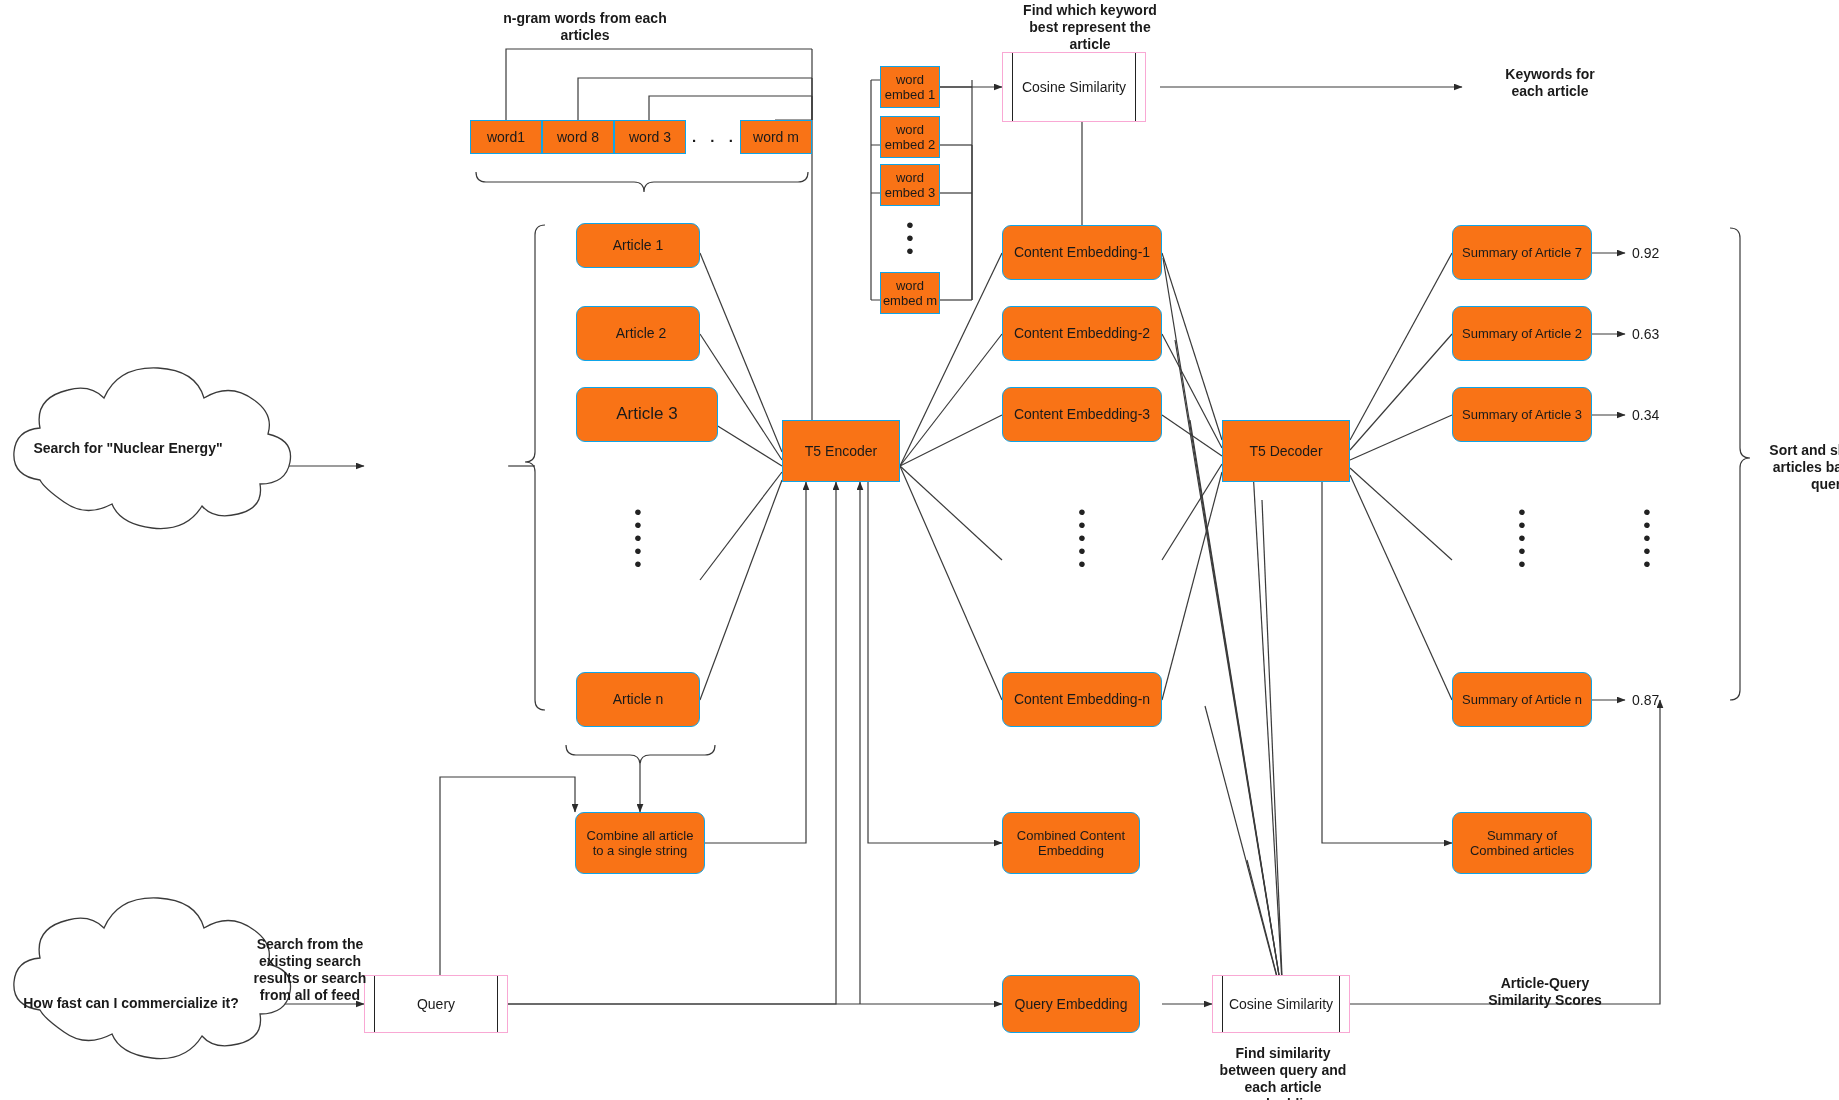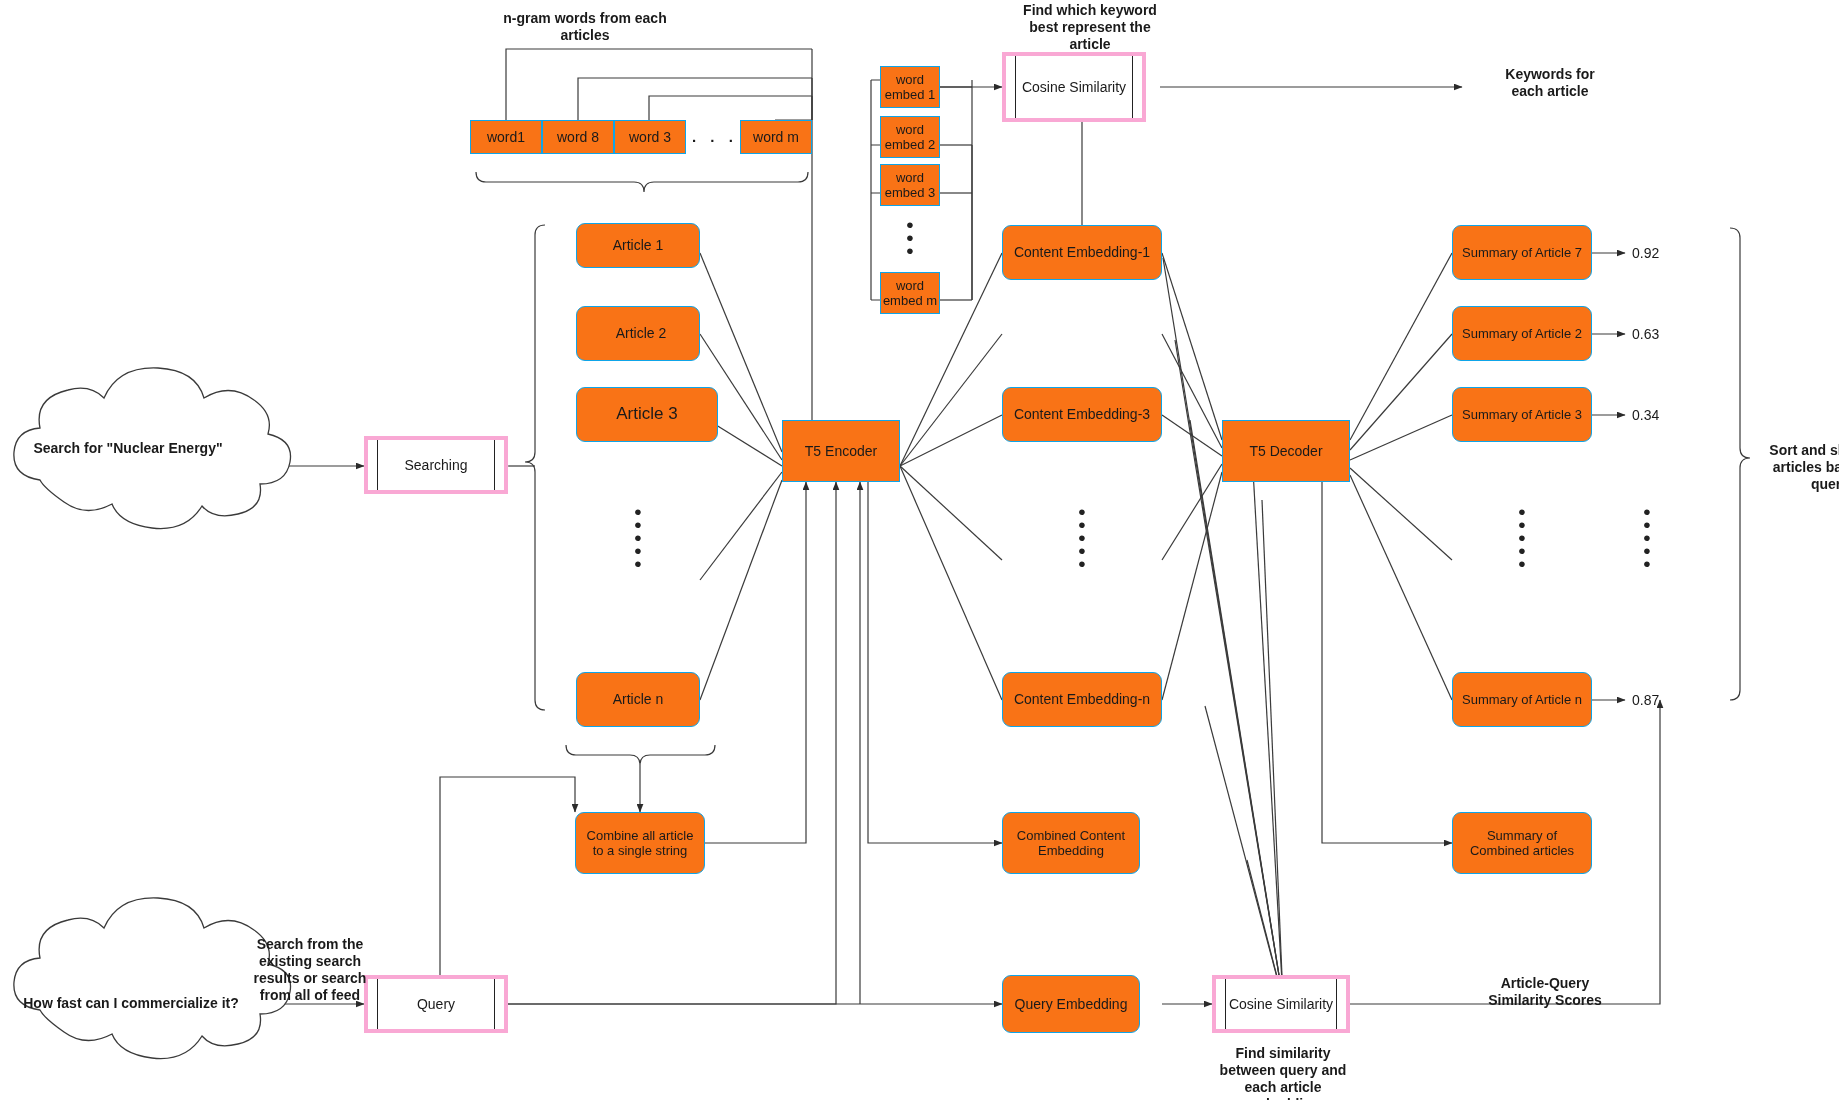--- a/index.html
+++ b/index.html
@@ -61,21 +61,21 @@
   }
   .cloudtext{
     position:absolute;
     text-align:center;
     z-index:7;
     line-height:1.2;
   }
   .predef{
     position:absolute;
     box-sizing:border-box;
-    border:4px solid #f9a8d4;
+    border:1px solid #f9a8d4;
     background:#fff;
     z-index:5;
   }
   .predef .innerL, .predef .innerR{
     position:absolute;
     top:0; bottom:0;
     width:0;
     border-left:1px solid #222;
   }
   .predef .innerL{ left:9px; }
@@ -264,25 +264,20 @@
   <div class="dots" style="left:880px;top:218px;width:60px;">•<br>•<br>•</div>
   <div class="node sq" style="left:880px;top:272px;width:60px;height:42px;font-size:13px;white-space:pre-line;">word
 embed m</div>
 
   <div class="predef" style="left:1002px;top:52px;width:144px;height:70px;">
     <span class="innerL"></span>
     <span class="innerR"></span>
     <span class="ptext" style="font-size:14px;">Cosine Similarity</span>
   </div>
 
-  <div class="predef" style="left:364px;top:436px;width:144px;height:58px;">
-    <span class="innerL"></span>
-    <span class="innerR"></span>
-    <span class="ptext" style="font-size:14px;">Searching</span>
-  </div>
 
   <div class="predef" style="left:364px;top:975px;width:144px;height:58px;">
     <span class="innerL"></span>
     <span class="innerR"></span>
     <span class="ptext" style="font-size:14px;">Query</span>
   </div>
 
   <div class="predef" style="left:1212px;top:975px;width:138px;height:58px;">
     <span class="innerL"></span>
     <span class="innerR"></span>
@@ -294,20 +289,21 @@
   <div class="node rnd" style="left:576px;top:387px;width:142px;height:55px;font-size:17px;">Article 3</div>
   <div class="dots" style="left:576px;top:505px;width:124px;">•<br>•<br>•<br>•<br>•</div>
   <div class="node rnd" style="left:576px;top:672px;width:124px;height:55px;font-size:14px;">Article n</div>
 
   <div class="node sq" style="left:782px;top:420px;width:118px;height:62px;font-size:14px;">T5 Encoder</div>
 
   <div class="node rnd" style="left:575px;top:812px;width:130px;height:62px;font-size:13px;white-space:pre-line;">Combine all article
 to a single string</div>
 
   <div class="node rnd" style="left:1002px;top:225px;width:160px;height:55px;font-size:14px;">Content Embedding-1</div>
+  <div class="node rnd" style="left:1002px;top:306px;width:160px;height:55px;font-size:14px;">Content Embedding-2</div>
   <div class="node rnd" style="left:1002px;top:387px;width:160px;height:55px;font-size:14px;">Content Embedding-3</div>
   <div class="dots" style="left:1002px;top:505px;width:160px;">•<br>•<br>•<br>•<br>•</div>
   <div class="node rnd" style="left:1002px;top:812px;width:138px;height:62px;font-size:13px;white-space:pre-line;">Combined Content
 Embedding</div>
 
   <div class="node rnd" style="left:1002px;top:672px;width:160px;height:55px;font-size:14px;">Content Embedding-n</div>
 
   <div class="node rnd" style="left:1002px;top:975px;width:138px;height:58px;font-size:14px;">Query Embedding</div>
 
   <div class="node sq" style="left:1222px;top:420px;width:128px;height:62px;font-size:14px;">T5 Decoder</div>

